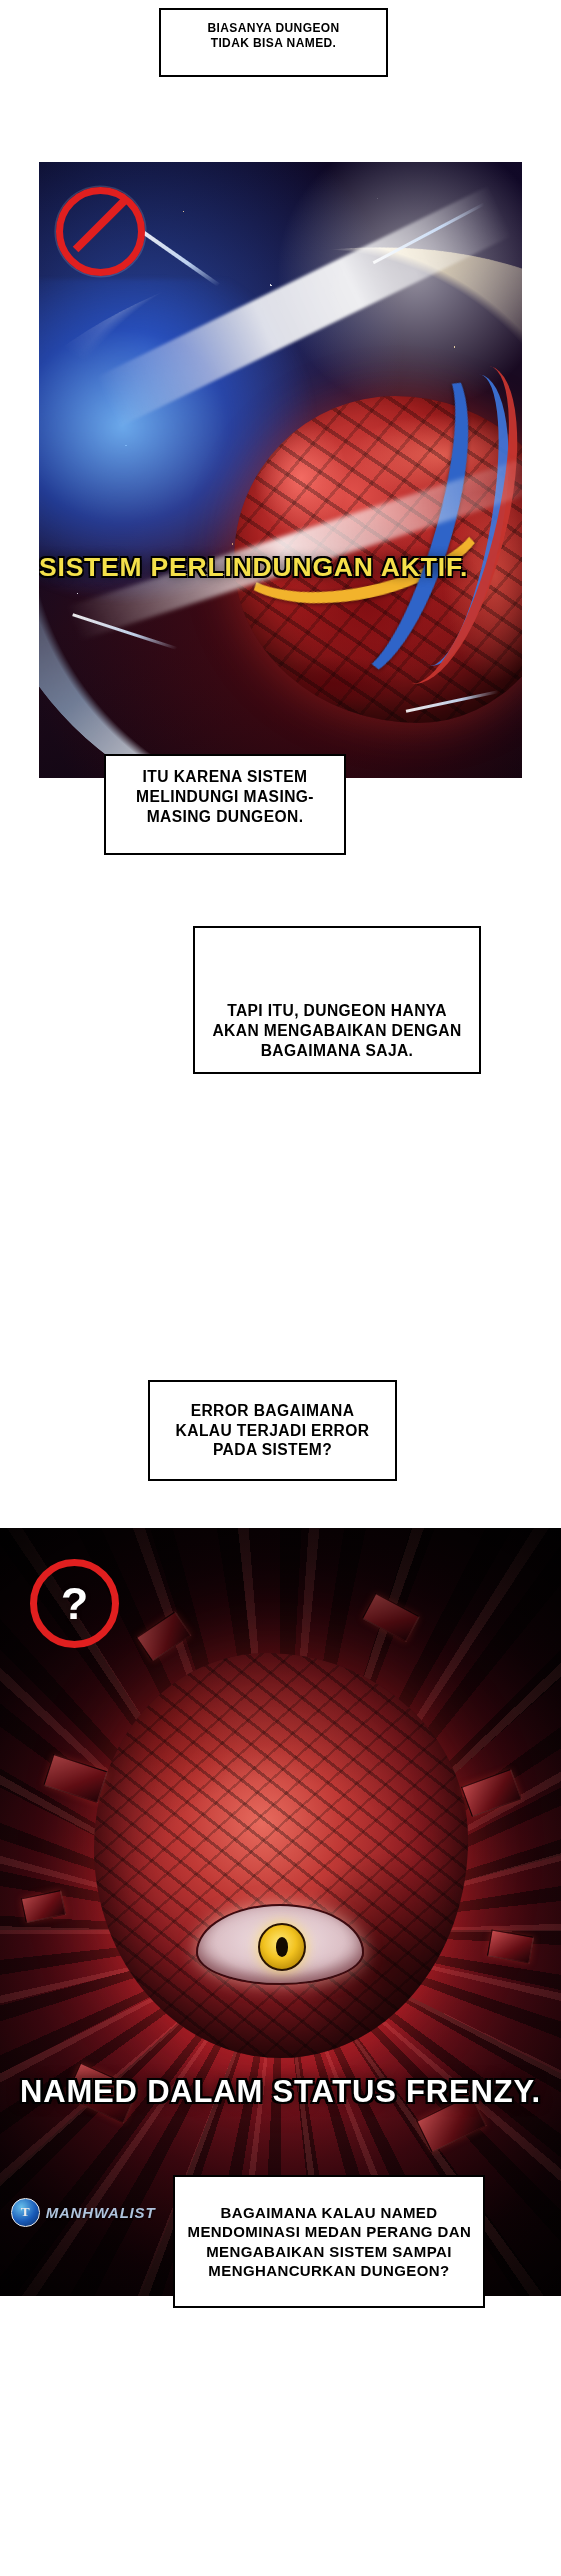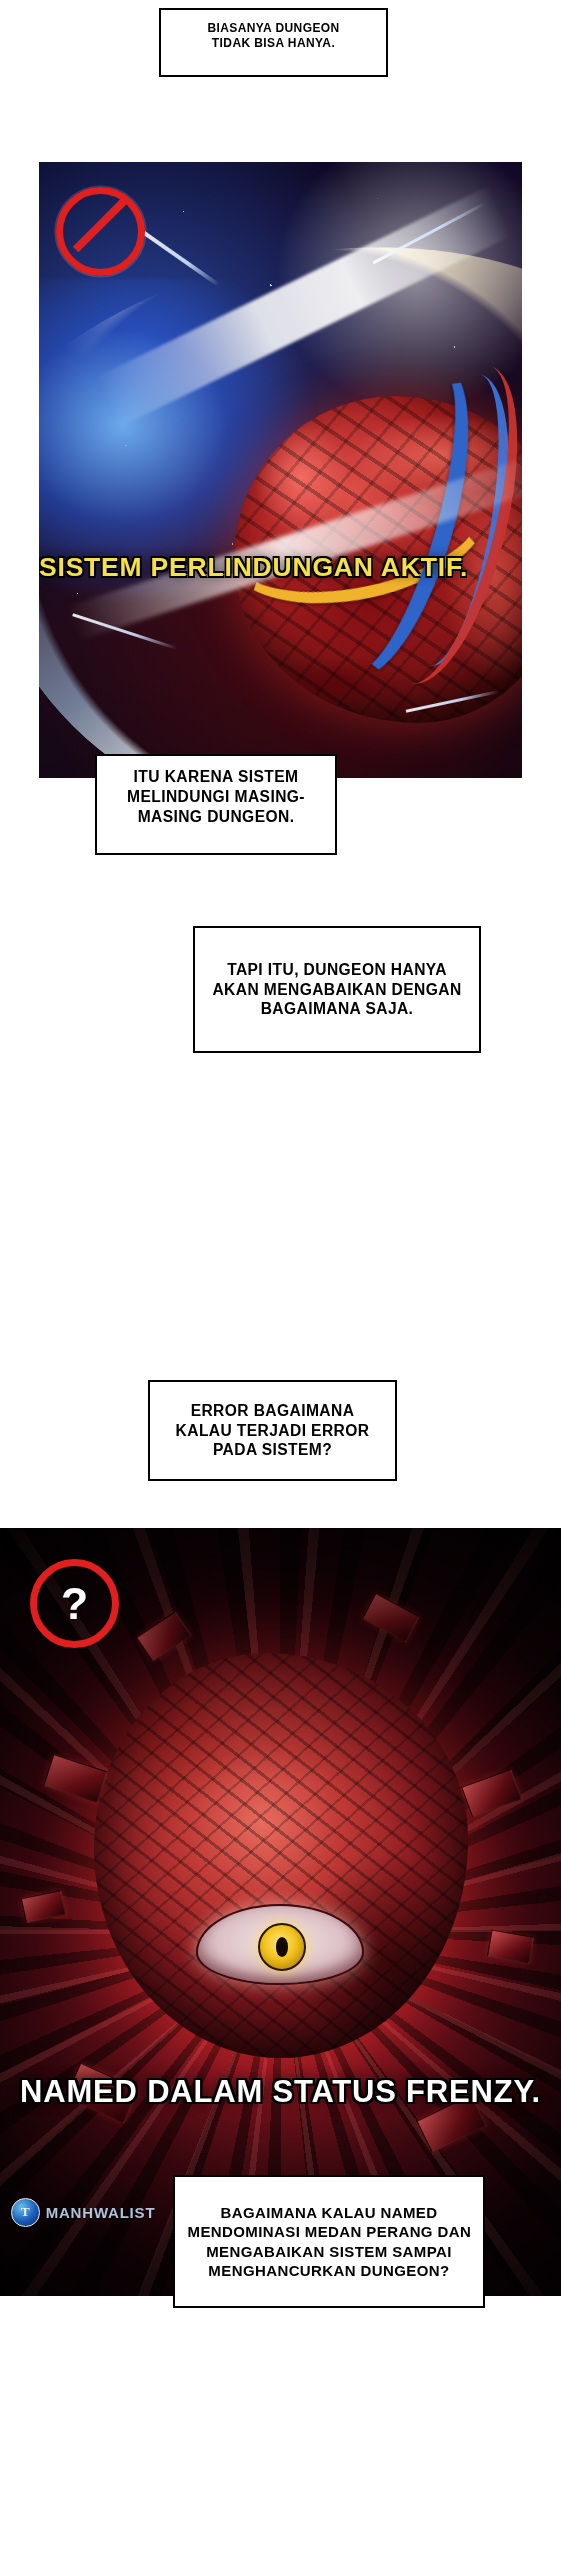--- a/index.html
+++ b/index.html
@@ -387,20 +387,21 @@
     color: #fff;
     font-size: 13.3px;
     font-weight: 700;
     font-family: "Liberation Serif", serif;
   }
   .watermark .wm-text {
     color: #bcd4ef;
     font-size: 15px;
     font-weight: 700;
     letter-spacing: 0.8px;
+    font-style: italic;
     text-shadow: 0 0.8px 1.6px rgba(0,0,0,.9);
   }
 
   
   .gap {
     position: absolute;
     left: 0;
     background: #ffffff;
     z-index: 20;
   }
@@ -463,30 +464,30 @@
 
   <div class="q-sign">?</div>
 
   <div class="watermark">
     <div class="wm-logo">T</div>
     <div class="wm-text">MANHWALIST</div>
   </div>
 
   <div class="bubble" id="bubble-1" style="left:159px; top:7.8px; width:229px; height:69px; font-size:12px;">
     <span class="line">BIASANYA DUNGEON</span>
-    <span class="line">TIDAK BISA HANYA.</span>
-  </div>
-
-  <div class="bubble" id="bubble-2" style="left:95px; top:754px; width:242px; height:101px; font-size:15.6px;">
+    <span class="line">TIDAK BISA NAMED.</span>
+  </div>
+
+  <div class="bubble" id="bubble-2" style="left:104px; top:754px; width:242px; height:101px; font-size:15.6px;">
     <span class="line">ITU KARENA SISTEM</span>
     <span class="line">MELINDUNGI MASING-</span>
     <span class="line">MASING DUNGEON.</span>
   </div>
 
-  <div class="bubble" id="bubble-3" style="left:193px; top:926px; width:288px; height:127px; font-size:15.6px; display:flex; flex-direction:column; justify-content:center;">
+  <div class="bubble" id="bubble-3" style="left:193px; top:926px; width:288px; height:148px; font-size:15.6px; display:flex; flex-direction:column; justify-content:flex-end;">
     <span class="line">TAPI ITU, DUNGEON HANYA</span>
     <span class="line">AKAN MENGABAIKAN DENGAN</span>
     <span class="line">BAGAIMANA SAJA.</span>
   </div>
 
   <div class="bubble" id="bubble-4" style="left:148px; top:1380px; width:249px; height:101px; font-size:15.6px; display:flex; flex-direction:column; justify-content:center;">
     <span class="line">ERROR BAGAIMANA</span>
     <span class="line">KALAU TERJADI ERROR</span>
     <span class="line">PADA SISTEM?</span>
   </div>

